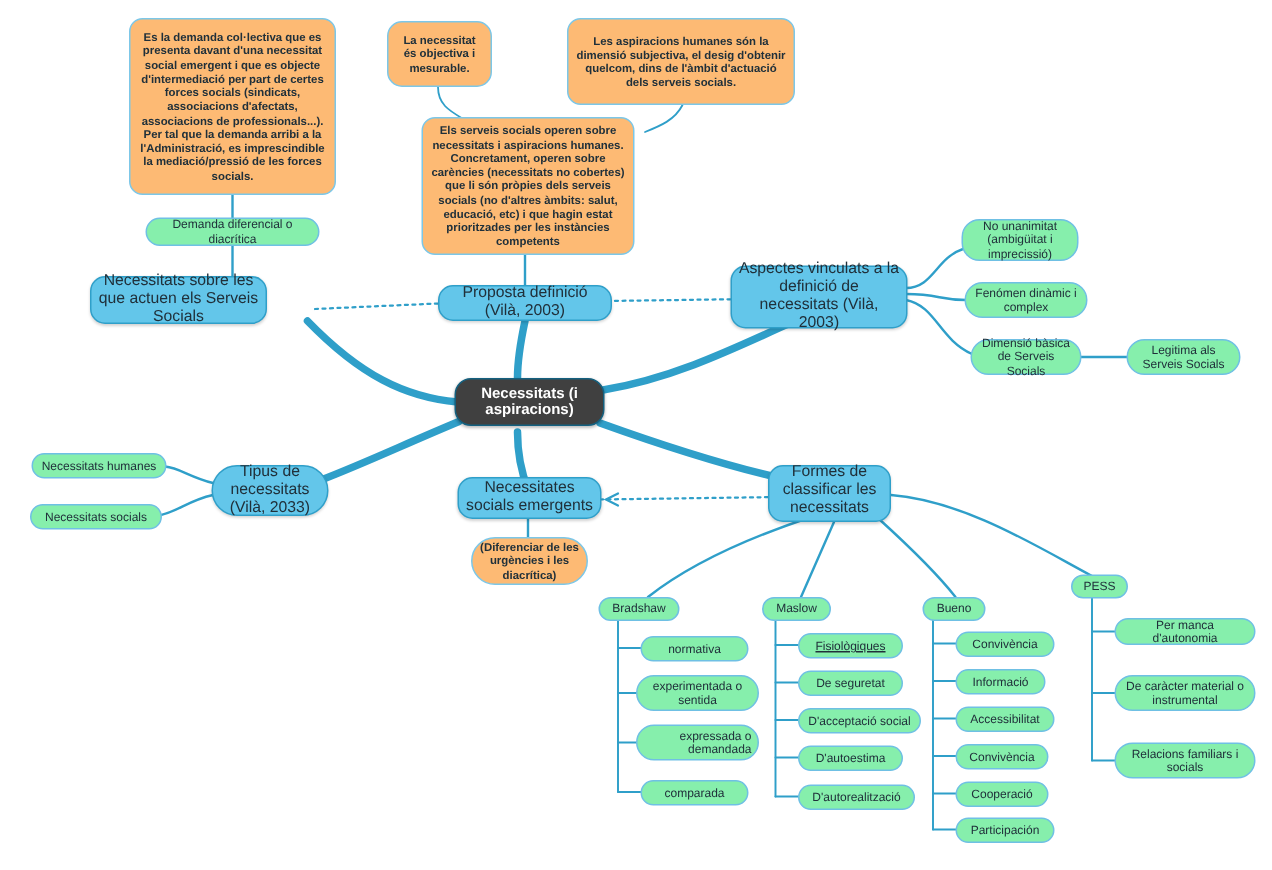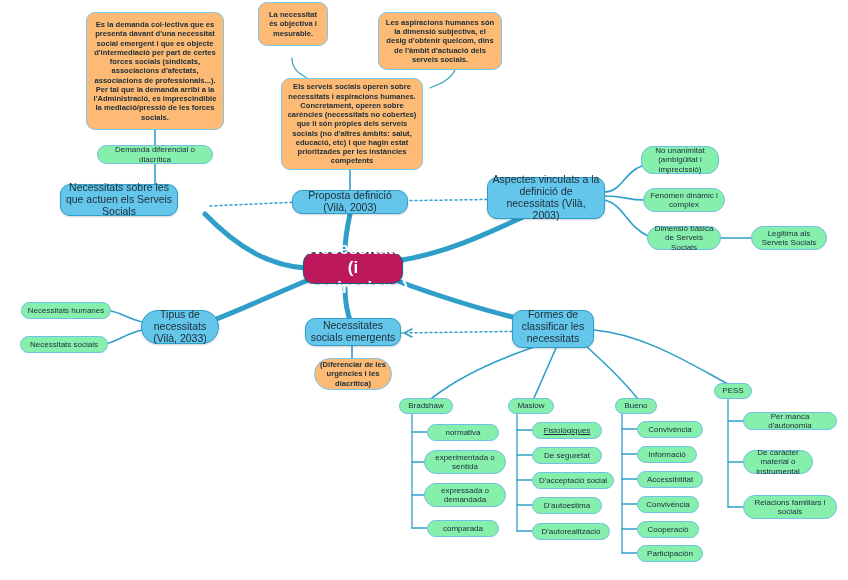--- a/index.html
+++ b/index.html
@@ -15,22 +15,22 @@
     position:absolute;box-sizing:border-box;
     display:flex;align-items:center;justify-content:center;text-align:center;
     border-radius:9px;
     color:#20303a;
     line-height:1.14;
     padding:2px 4px;
     z-index:3;
   }
   
   .n-root{
-    background:#be185d;border:1px solid #14607f;color:#ffffff;
-    font-weight:bold;font-size:17px;border-radius:11px;
+    background:#404040;border:1px solid #14607f;color:#ffffff;
+    font-weight:bold;font-size:10px;border-radius:11px;
     box-shadow:0 1px 2px rgba(0,0,0,.25);
   }
   
   .n-main{
     background:#63c6ea;border:1px solid #2f9fc9;
     font-size:10.5px;border-radius:10px;
     box-shadow:0 1px 2px rgba(0,0,0,.18);
   }
   
   .n-sub{
@@ -133,24 +133,24 @@
   <div class="node n-note" style="left:86px;top:12px;width:138px;height:118px;">
     <span class="inner">Es la demanda col·lectiva que es presenta davant d'una necessitat social emergent i que es objecte d'intermediació per part de certes forces socials (sindicats, associacions d'afectats, associacions de professionals...). Per tal que la demanda arribi a la l'Administració, es imprescindible la mediació/pressió de les forces socials.</span>
   </div>
 
   <div class="node n-main" style="left:292px;top:190px;width:116px;height:24px;">
     <span class="inner">Proposta definició (Vilà, 2003)</span>
   </div>
   <div class="node n-note" style="left:281px;top:78px;width:142px;height:92px;">
     <span class="inner">Els serveis socials operen sobre necessitats i aspiracions humanes. Concretament, operen sobre carències (necessitats no cobertes) que li són pròpies dels serveis socials (no d'altres àmbits: salut, educació, etc) i que hagin estat prioritzades per les instàncies competents</span>
   </div>
-  <div class="node n-note" style="left:258px;top:2px;width:70px;height:44px;">
+  <div class="node n-note" style="left:258px;top:14px;width:70px;height:44px;border-radius:10px;">
     <span class="inner">La necessitat és objectiva i mesurable.</span>
   </div>
-  <div class="node n-note" style="left:378px;top:12px;width:124px;height:58px;">
+  <div class="node n-note" style="left:378px;top:12px;width:152px;height:58px;">
     <span class="inner">Les aspiracions humanes són la dimensió subjectiva, el desig d'obtenir quelcom, dins de l'àmbit d'actuació dels serveis socials.</span>
   </div>
 
   <div class="node n-main" style="left:487px;top:177px;width:118px;height:42px;">
     <span class="inner">Aspectes vinculats a la definició de necessitats (Vilà, 2003)</span>
   </div>
   <div class="node n-sub" style="left:641px;top:146px;width:78px;height:28px;">
     <span class="inner">No unanimitat (ambigüitat i imprecissió)</span>
   </div>
   <div class="node n-sub" style="left:643px;top:188px;width:82px;height:24px;">
@@ -186,21 +186,21 @@
 
   <div class="node n-sub n-pill" style="left:399px;top:398px;width:54px;height:16px;">
     <span class="inner">Bradshaw</span>
   </div>
   <div class="node n-sub n-pill" style="left:427px;top:424px;width:72px;height:17px;">
     <span class="inner">normativa</span>
   </div>
   <div class="node n-sub n-pill" style="left:424px;top:450px;width:82px;height:24px;">
     <span class="inner">experimentada o sentida</span>
   </div>
-  <div class="node n-sub n-pill" style="left:424px;top:483px;width:82px;height:24px;">
+  <div class="node n-sub n-pill" style="left:424px;top:483px;width:82px;height:24px;text-align:right;">
     <span class="inner">expressada o demandada</span>
   </div>
   <div class="node n-sub n-pill" style="left:427px;top:520px;width:72px;height:17px;">
     <span class="inner">comparada</span>
   </div>
 
   <div class="node n-sub n-pill" style="left:508px;top:398px;width:46px;height:16px;">
     <span class="inner">Maslow</span>
   </div>
   <div class="node n-sub n-pill" style="left:532px;top:422px;width:70px;height:17px;text-decoration:underline;">
@@ -240,20 +240,20 @@
   <div class="node n-sub n-pill" style="left:637px;top:545px;width:66px;height:17px;">
     <span class="inner">Participación</span>
   </div>
 
   <div class="node n-sub n-pill" style="left:714px;top:383px;width:38px;height:16px;">
     <span class="inner">PESS</span>
   </div>
   <div class="node n-sub n-pill" style="left:743px;top:412px;width:94px;height:18px;">
     <span class="inner">Per manca d'autonomia</span>
   </div>
-  <div class="node n-sub n-pill" style="left:743px;top:450px;width:70px;height:24px;">
+  <div class="node n-sub n-pill" style="left:743px;top:450px;width:94px;height:24px;">
     <span class="inner">De caràcter material o instrumental</span>
   </div>
   <div class="node n-sub n-pill" style="left:743px;top:495px;width:94px;height:24px;">
     <span class="inner">Relacions familiars i socials</span>
   </div>
 
 </div>
 
 </body></html>

